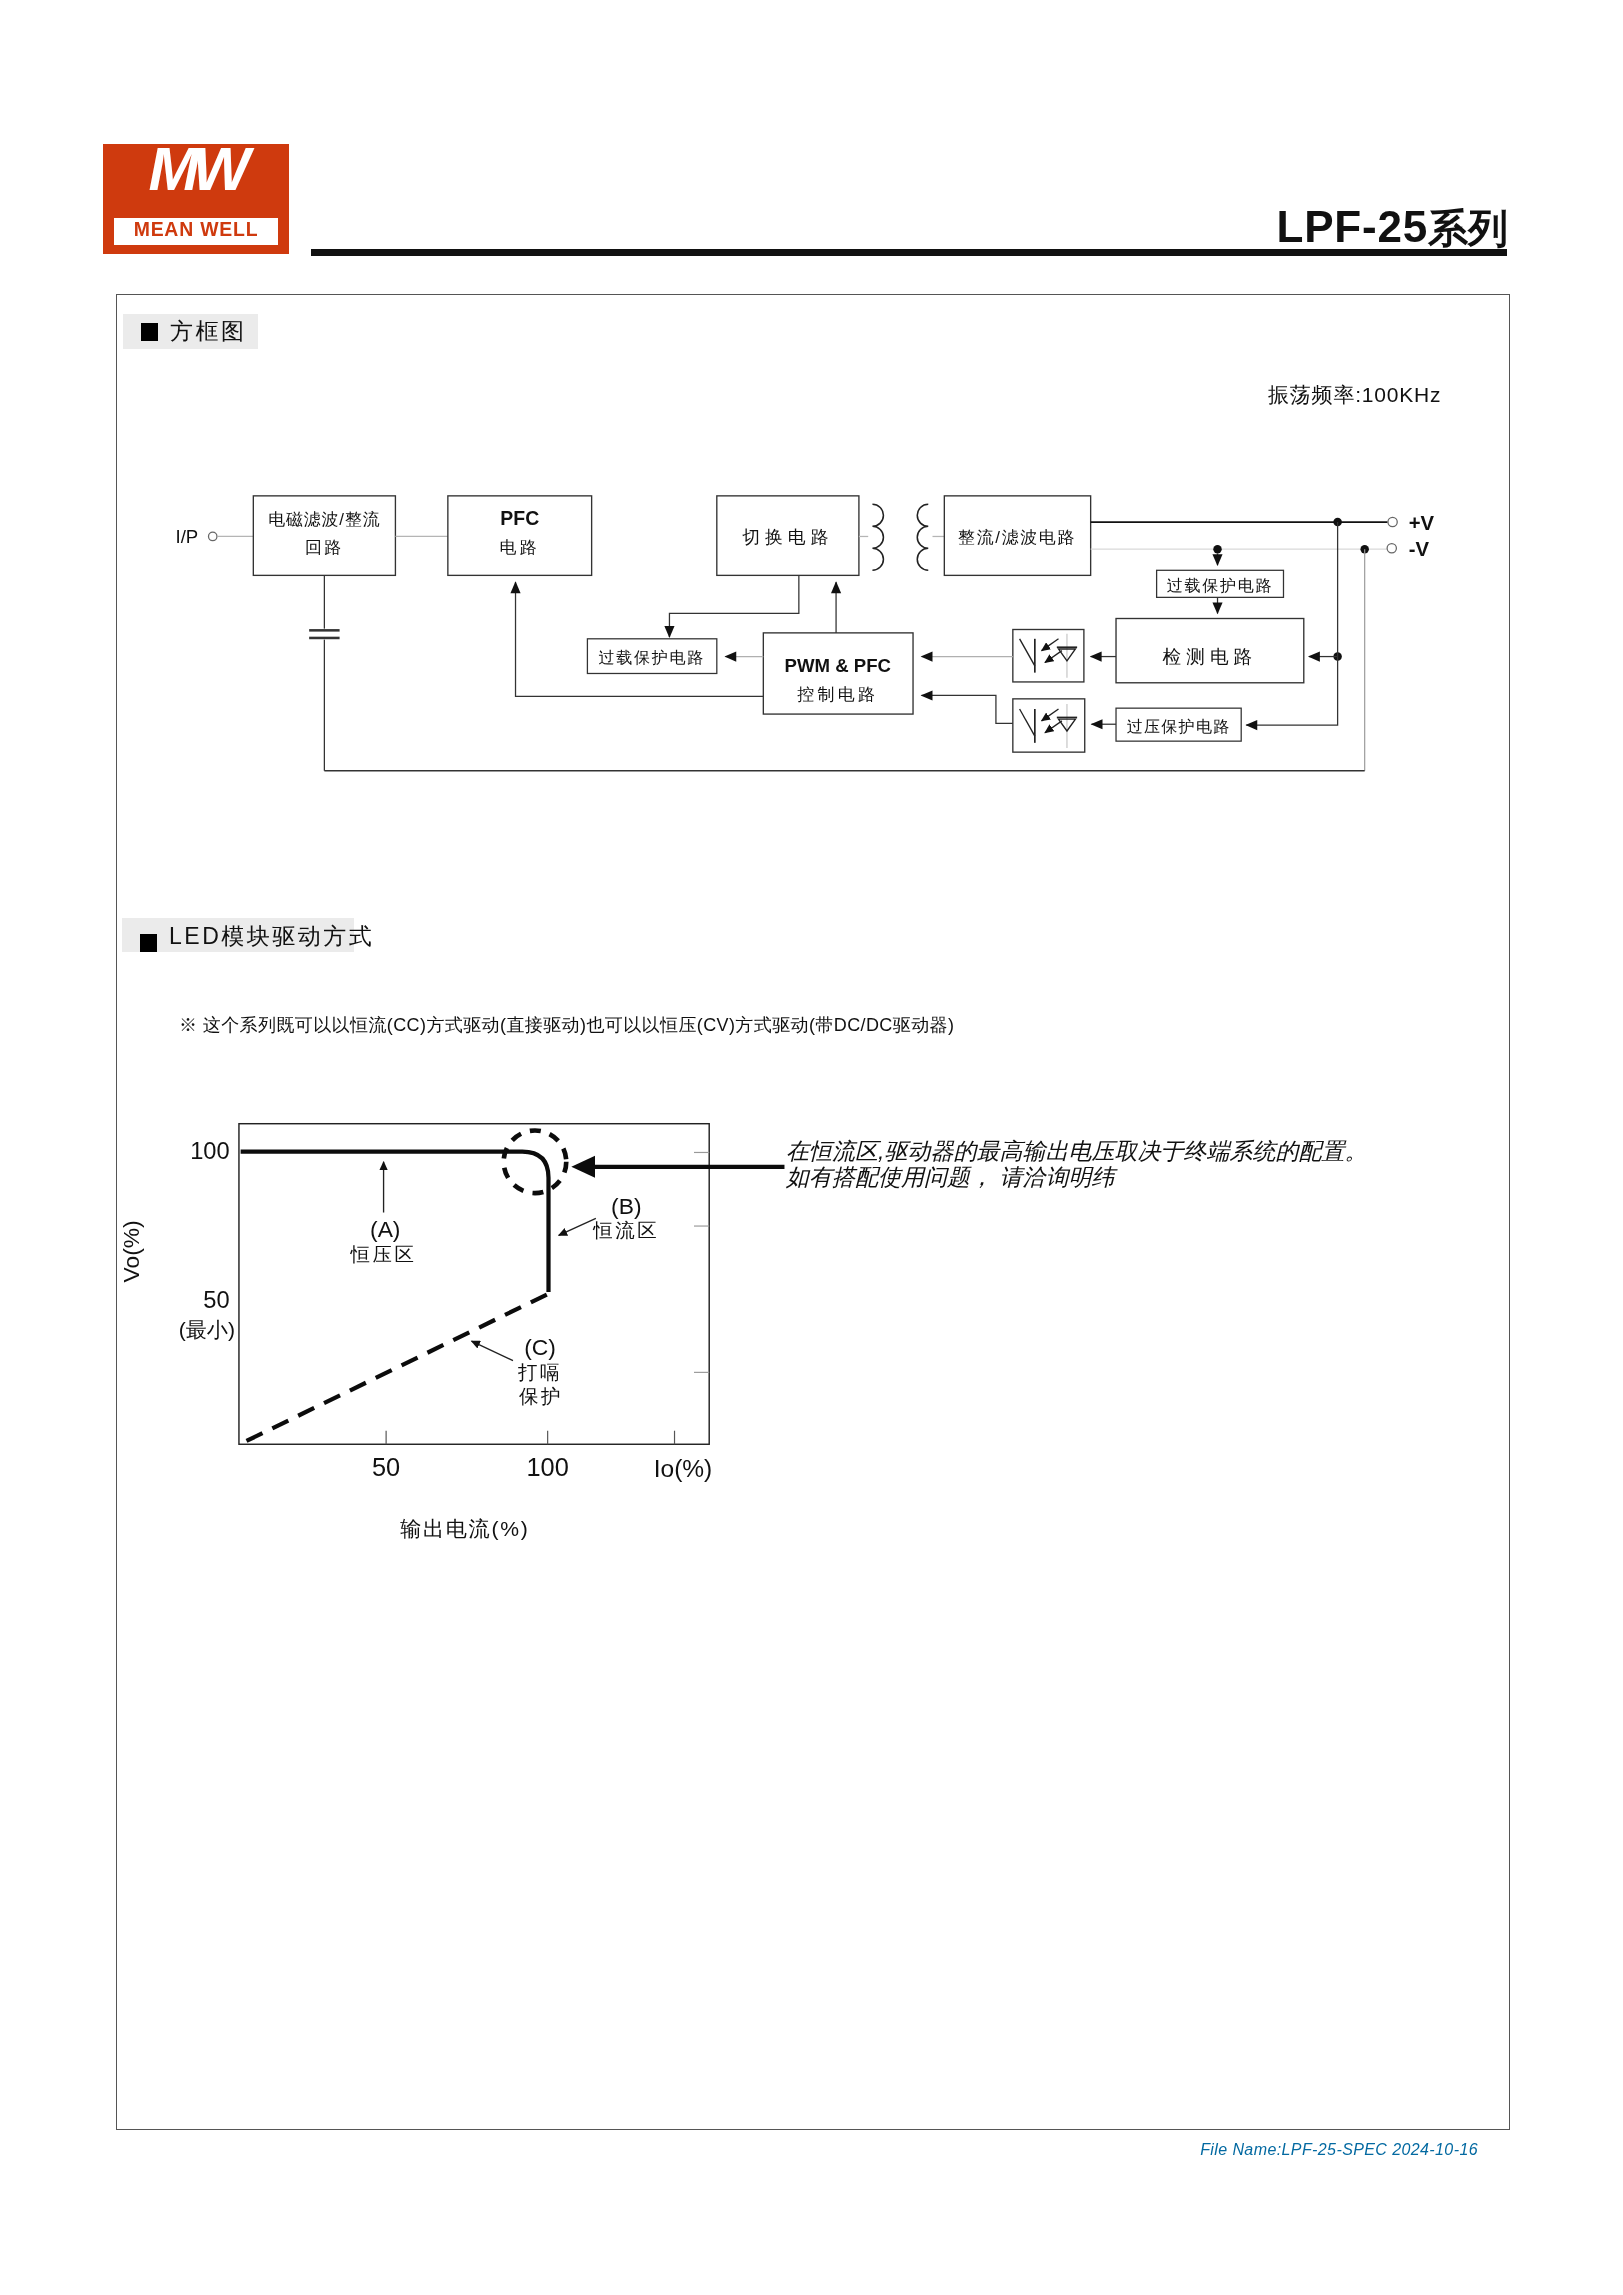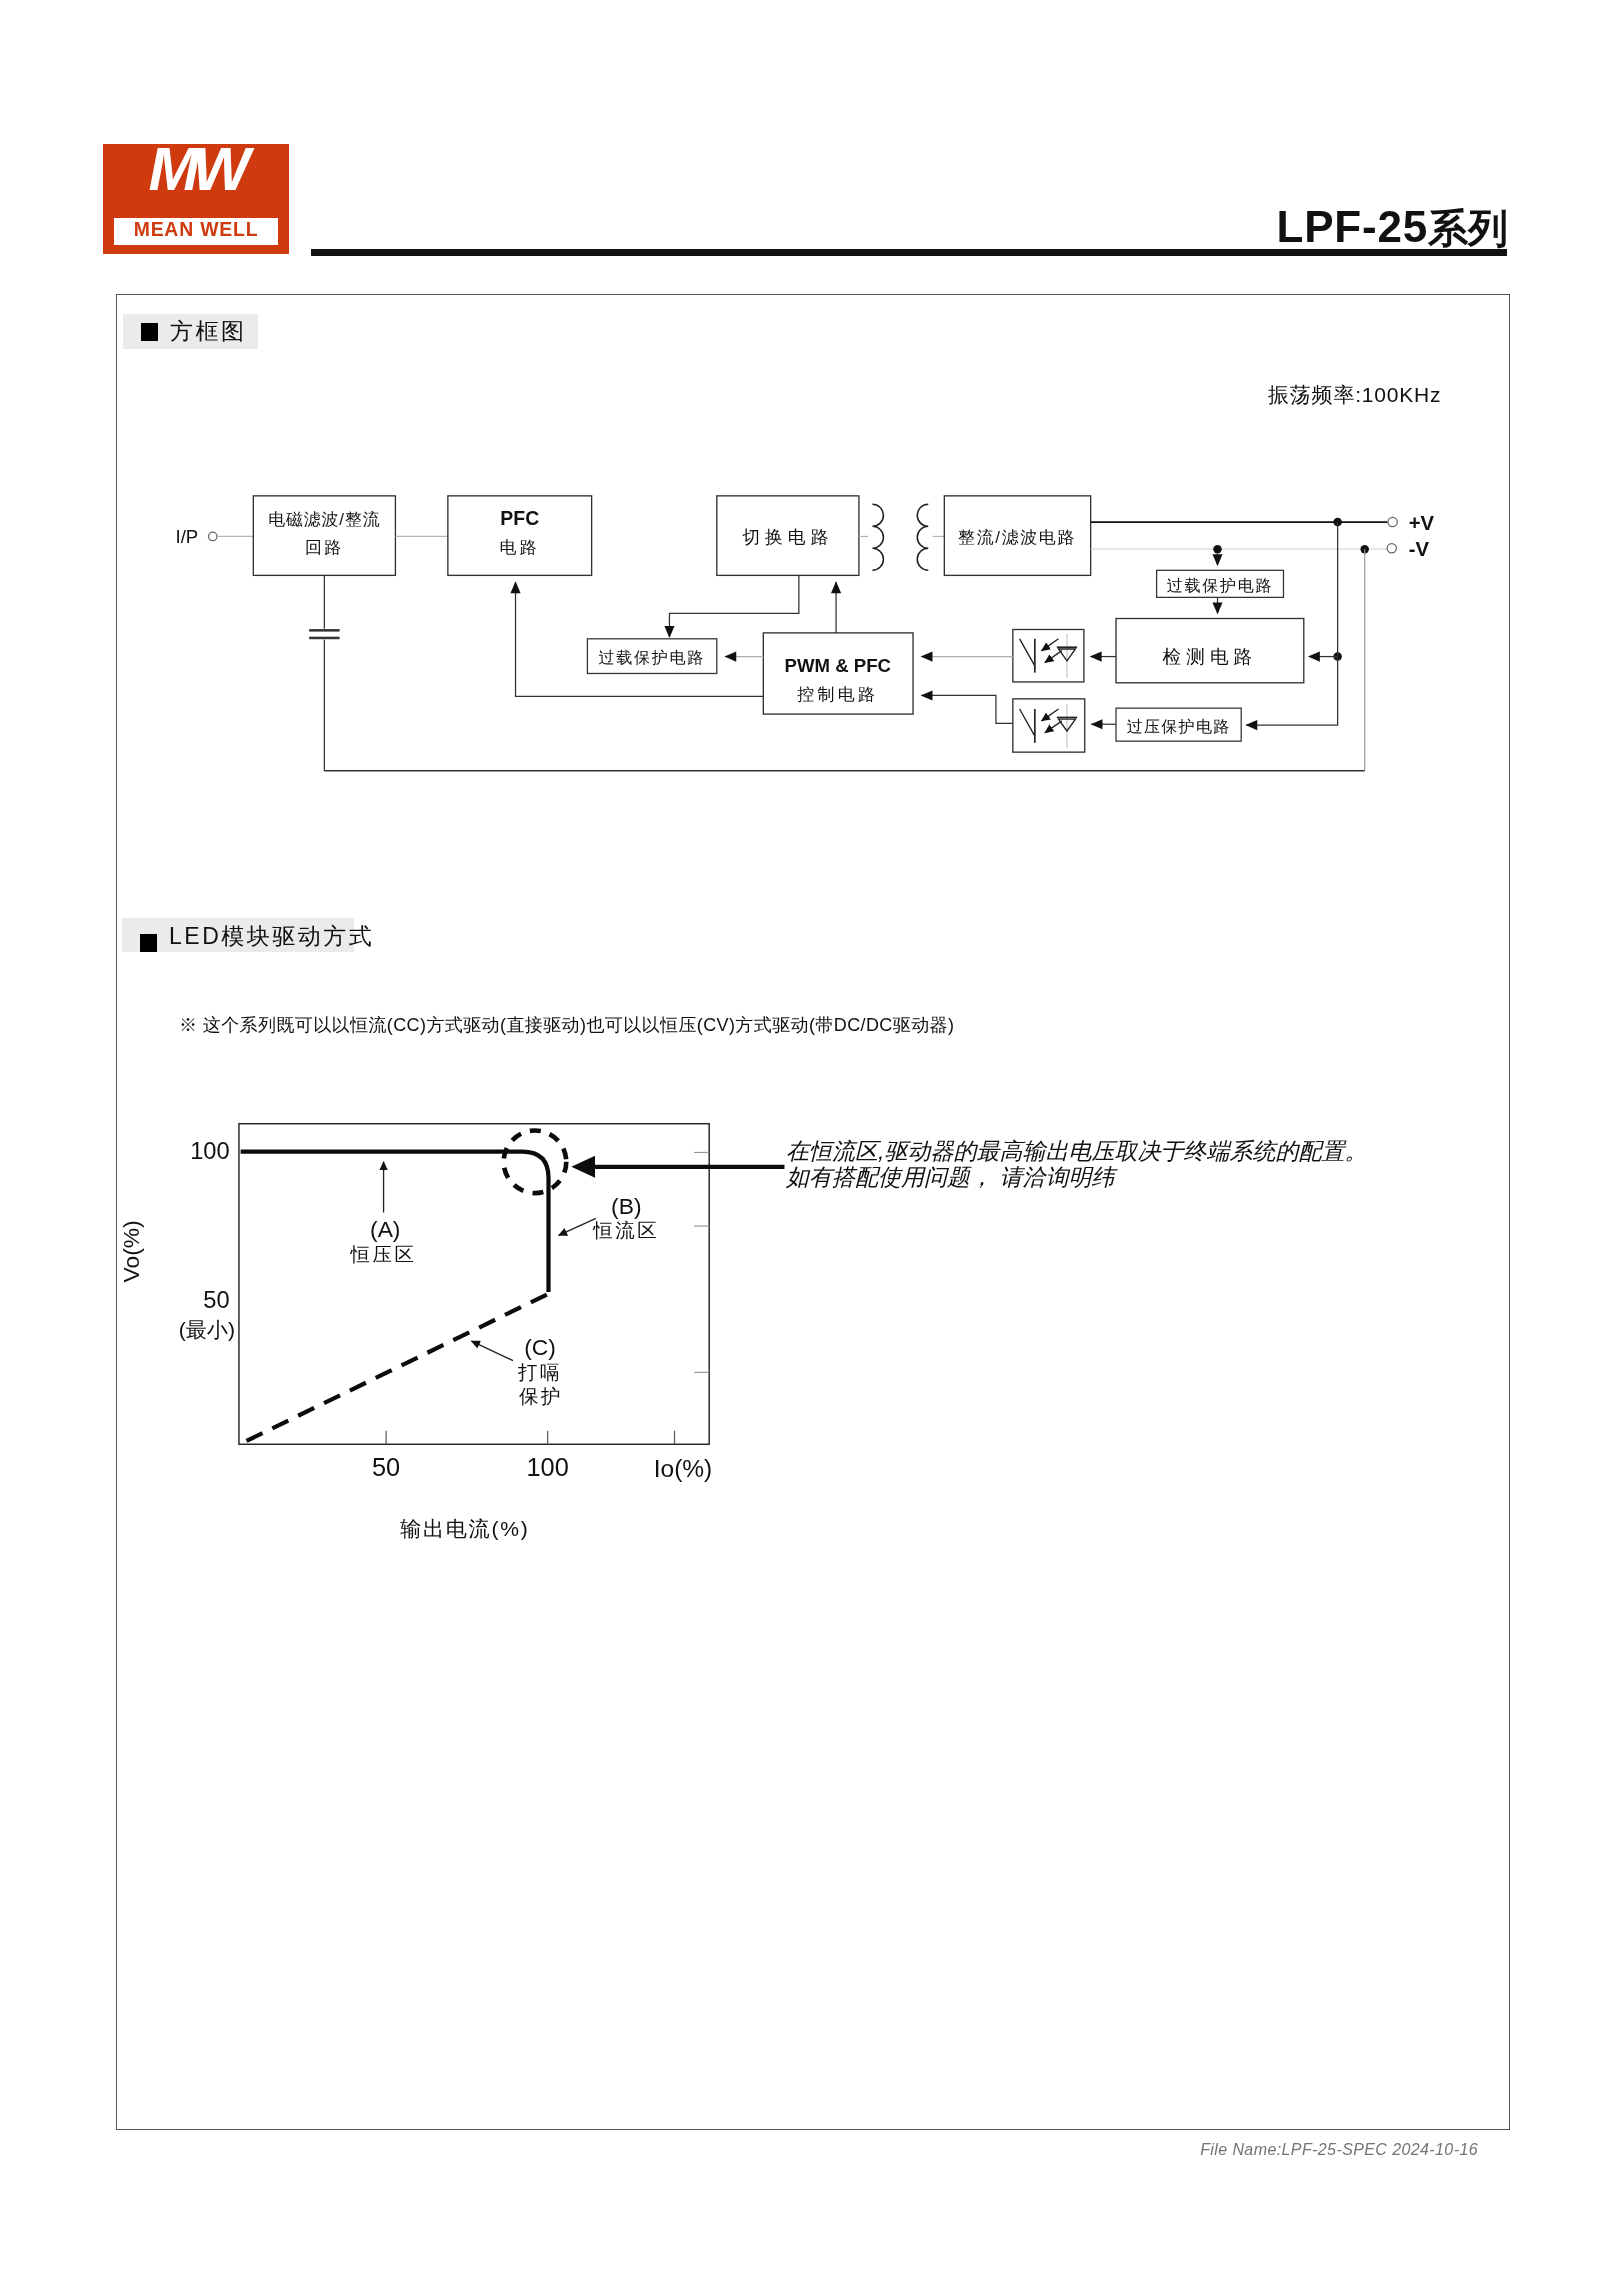--- a/index.html
+++ b/index.html
@@ -22,21 +22,21 @@
   .frame{left:116px;top:294px;width:1394px;height:1836px;border:1.3px solid #555;box-sizing:border-box;}
   .chip{background:#ebebeb;display:flex;align-items:center;gap:12px;padding-left:18px;box-sizing:border-box;}
   .chip-sq{width:17px;height:18px;background:#000;flex:0 0 auto;}
   .chip-label{font-size:23px;letter-spacing:2.5px;white-space:nowrap;}
   .chip1{left:123px;top:314px;width:135px;height:35px;}
   .chip2{left:122px;top:918px;width:232px;height:34px;align-items:flex-end;}
   .freq{left:1268px;top:381px;font-size:21px;letter-spacing:0.8px;white-space:nowrap;}
   .note{left:179px;top:1013px;font-size:18px;letter-spacing:0.4px;white-space:nowrap;}
   .side-note{left:786px;top:1138px;font-size:23px;line-height:26px;white-space:nowrap;font-style:italic;}
   .footer{left:1140px;top:2141px;width:338px;text-align:right;font-size:16px;font-style:italic;
-          color:#737373;letter-spacing:0.4px;white-space:nowrap;}
+          color:#0369a1;letter-spacing:0.4px;white-space:nowrap;}
   svg text{font-family:"Liberation Sans",sans-serif;fill:#111;}
 </style>
 </head>
 <body>
 
 <div class="page">
 
   <div class="abs logo">
     <div class="logo-mw">MW</div>
     <div class="logo-strip">

